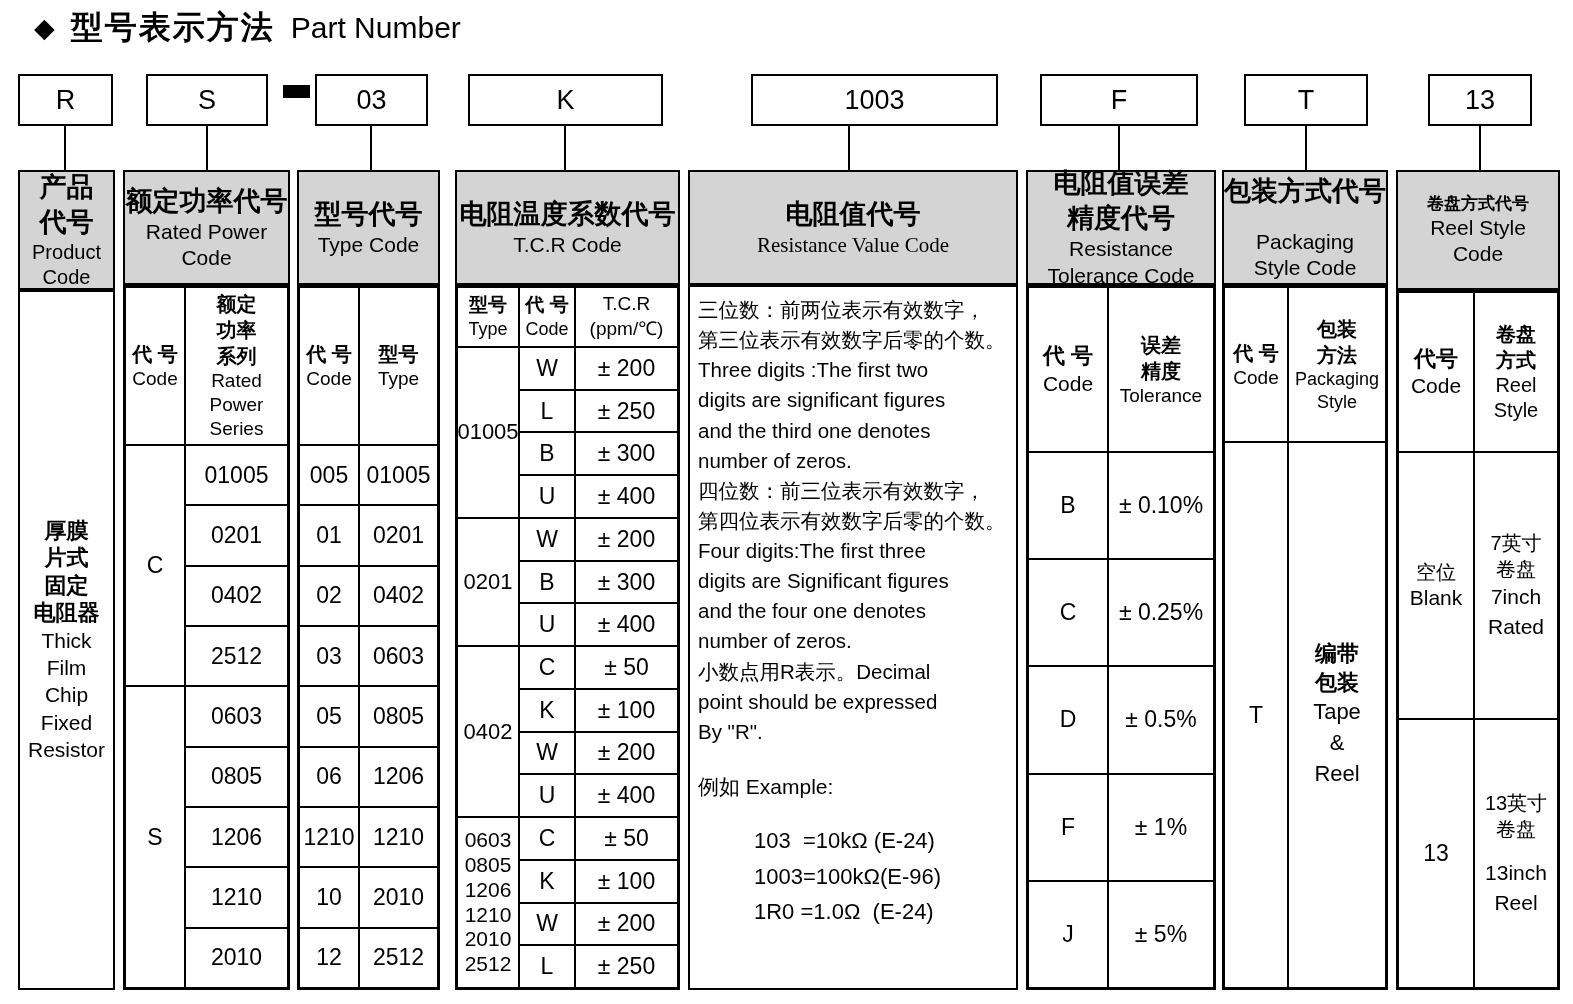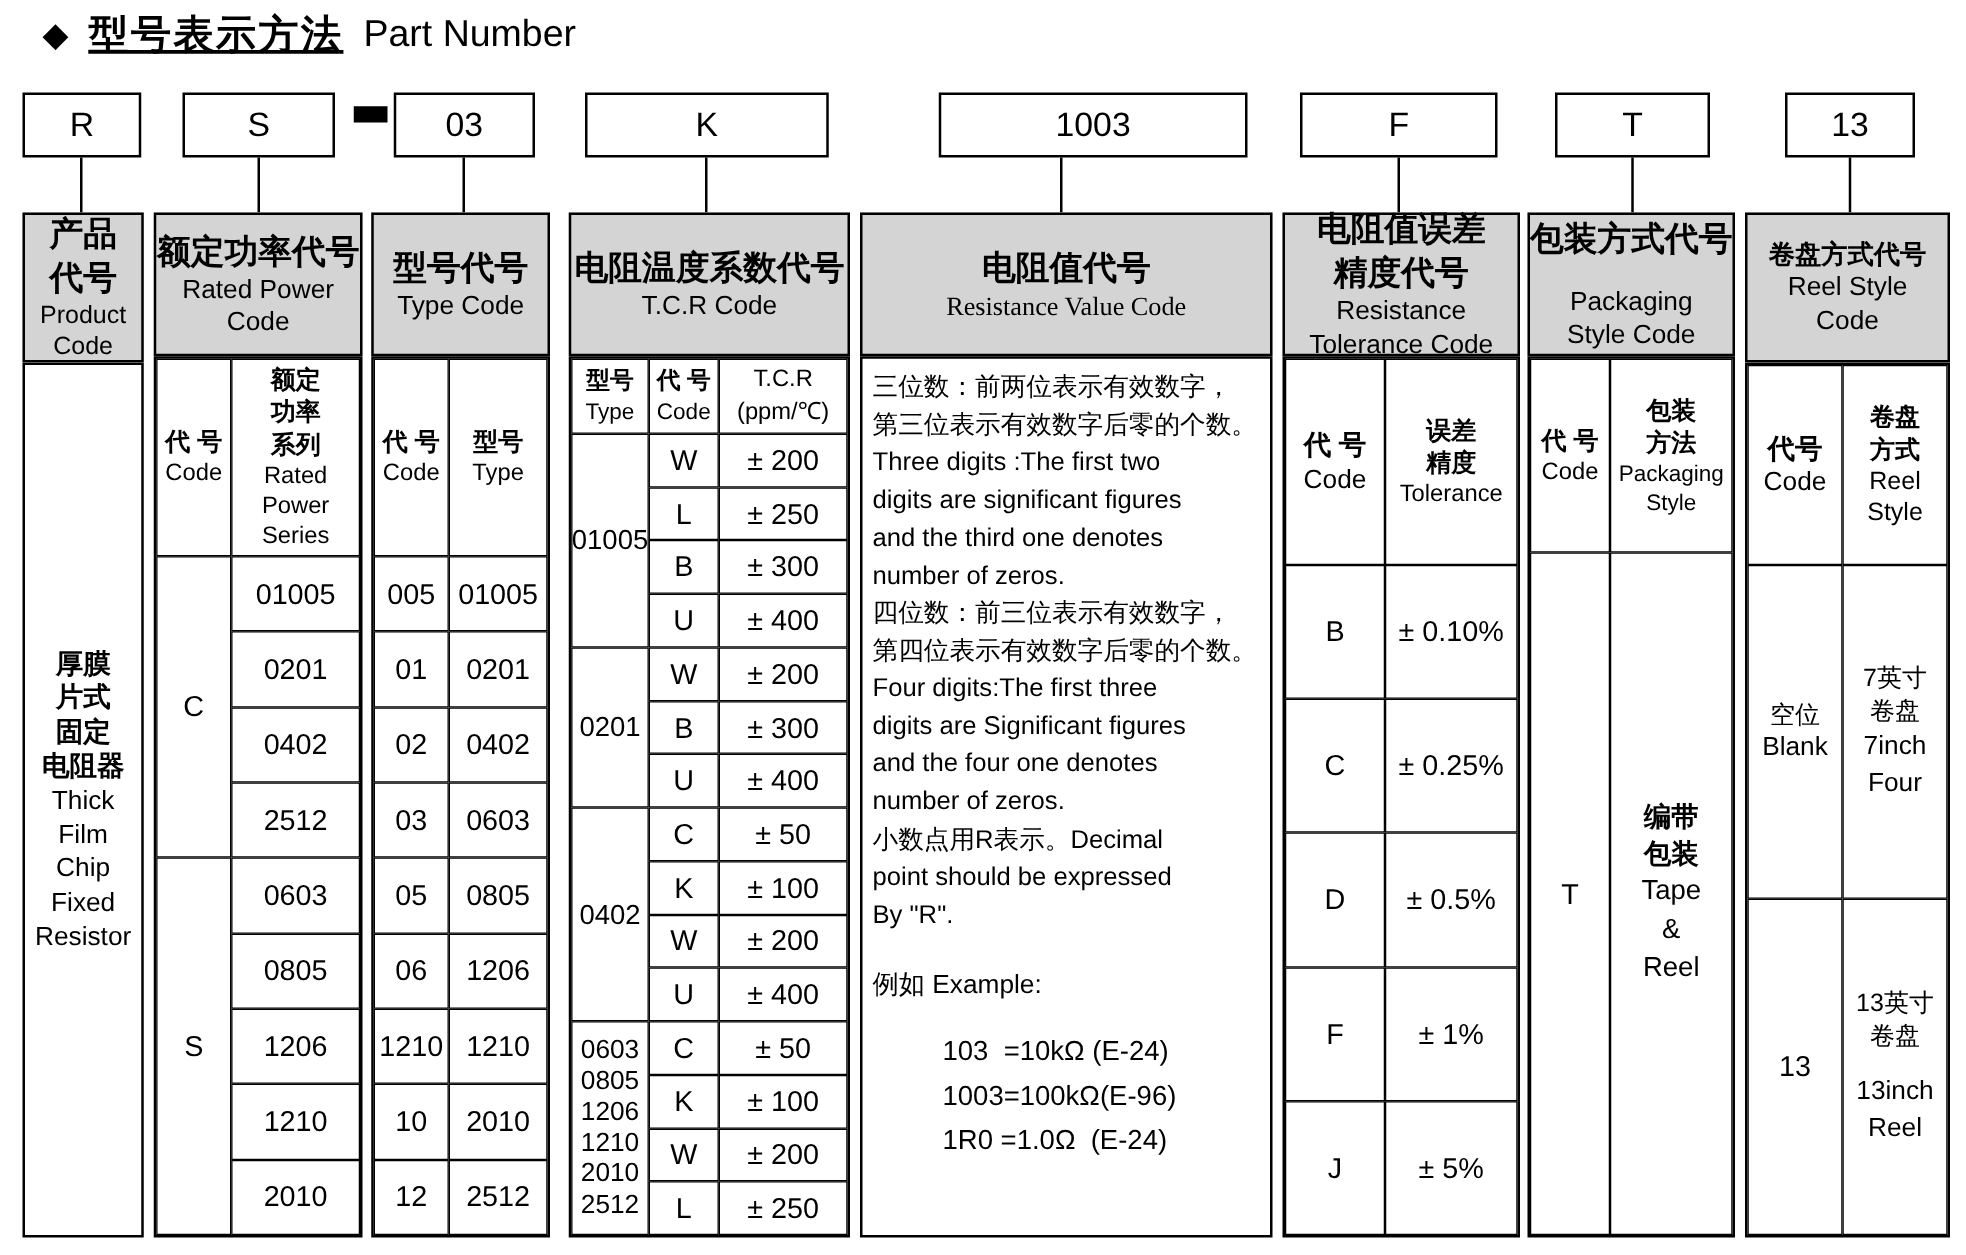--- a/index.html
+++ b/index.html
@@ -4,21 +4,21 @@
 <style>
   html,body{margin:0;padding:0;background:#fff;}
   .page{position:relative;width:1573px;height:1004px;background:#fff;color:#000;
         font-family:"Liberation Sans",sans-serif;overflow:hidden;}
   .pre{white-space:pre-line;}
   .mono-pre{white-space:pre;}
 
   
   .title{position:absolute;left:34px;top:6px;display:flex;align-items:center;gap:16px;}
   .title .diamond{font-size:27px;line-height:1;}
-  .title .zh{font-size:32px;font-weight:bold;letter-spacing:2px;text-decoration:underline;}
+  .title .zh{font-size:32px;font-weight:bold;letter-spacing:2px;}
   .title .en{font-size:30px;}
 
   
   .pn-box{position:absolute;top:74px;height:52px;border:2px solid #000;box-sizing:border-box;
           display:flex;align-items:center;justify-content:center;font-size:27px;background:#fff;}
   .dash{position:absolute;background:#000;}
   .conn{position:absolute;width:2px;background:#000;top:126px;height:44px;}
 
   
   .col{position:absolute;top:170px;box-sizing:border-box;}
@@ -308,21 +308,21 @@
 包装</div>
         <div class="en pre" style="font-size:22px;line-height:1.4;">Tape
 &amp;
 Reel</div>
       </div>
     </div>
   </div>
 
   <div class="col" style="left:1396px;width:164px;">
     <div class="colhdr" style="height:120px;">
-      <div class="zh pre" style="font-size:21px;">卷盘方式代号</div>
+      <div class="zh pre" style="font-size:17px;">卷盘方式代号</div>
       <div class="en pre">Reel Style
 Code</div>
     </div>
     <div class="tbl" style="height:700px;grid-template-columns:76px 1fr;grid-template-rows:160px 267px 1fr;">
       <div class="cell" style="grid-area:1/1/2/2;">
         <div class="zh pre" style="font-size:22px;">代号</div>
         <div class="en pre" style="font-size:21px;">Code</div>
       </div>
       <div class="cell" style="grid-area:1/2/2/3;">
         <div class="zh pre">卷盘
@@ -331,21 +331,21 @@
 Style</div>
       </div>
       <div class="cell light" style="grid-area:2/1/3/2;">
         <div class="zh pre">空位</div>
         <div class="en pre" style="font-size:21px;">Blank</div>
       </div>
       <div class="cell light" style="grid-area:2/2/3/3;">
         <div class="zh pre">7英寸
 卷盘</div>
         <div class="en pre" style="font-size:21px;line-height:1.4;">7inch
-Four</div>
+Rated</div>
       </div>
       <div class="cell light" style="grid-area:3/1/4/2;">
         <div class="zh pre"></div>
         <div class="en pre" style="font-size:23px;">13</div>
       </div>
       <div class="cell light" style="grid-area:3/2/4/3;gap:16px;">
         <div class="zh pre">13英寸
 卷盘</div>
         <div class="en pre" style="font-size:21px;line-height:1.4;">13inch
 Reel</div>

